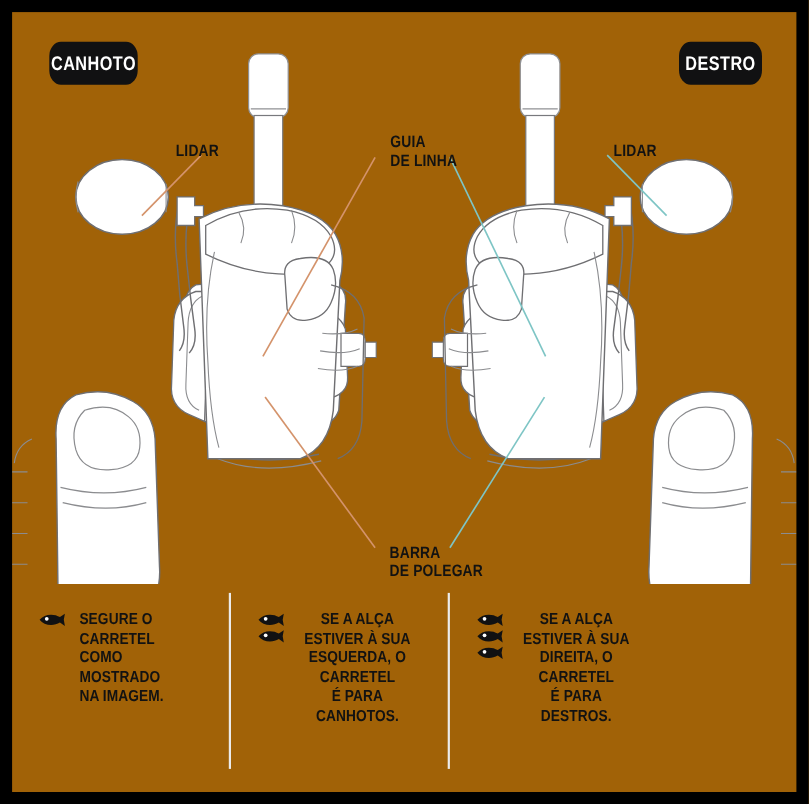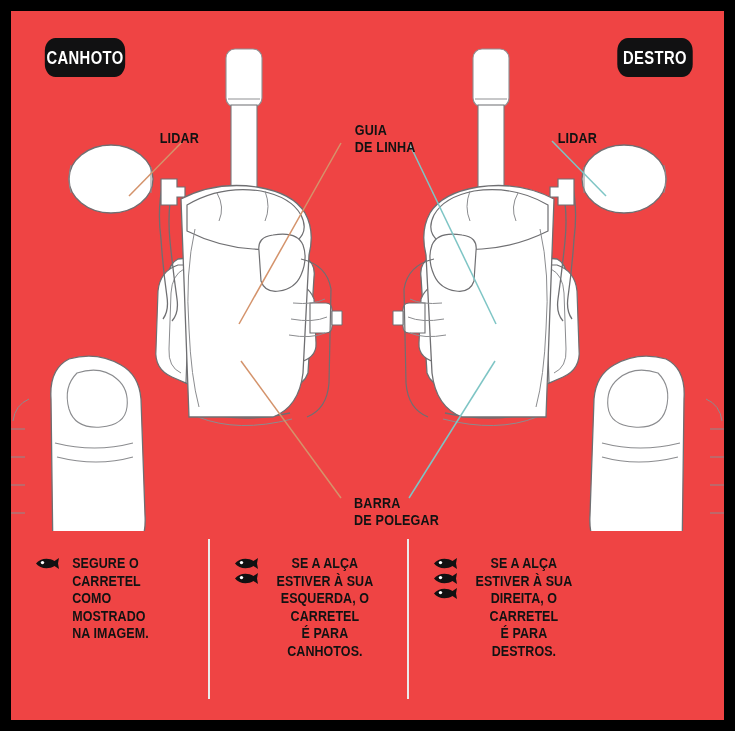--- a/index.html
+++ b/index.html
@@ -6,21 +6,21 @@
   html, body {
     width: 735px; height: 731px;
     background: #000;
     font-family: "Liberation Sans", sans-serif;
     overflow: hidden;
   }
   #frame {
     position: absolute;
     left: 11px; top: 11px;
     width: 713px; height: 709px;
-    background: #ef4444;
+    background: #a16207;
     overflow: hidden;
   }
   
   .badge {
     position: absolute;
     background: #111112;
     color: #fff;
     border-radius: 13px;
     font-weight: 700;
     letter-spacing: 0.5px;

